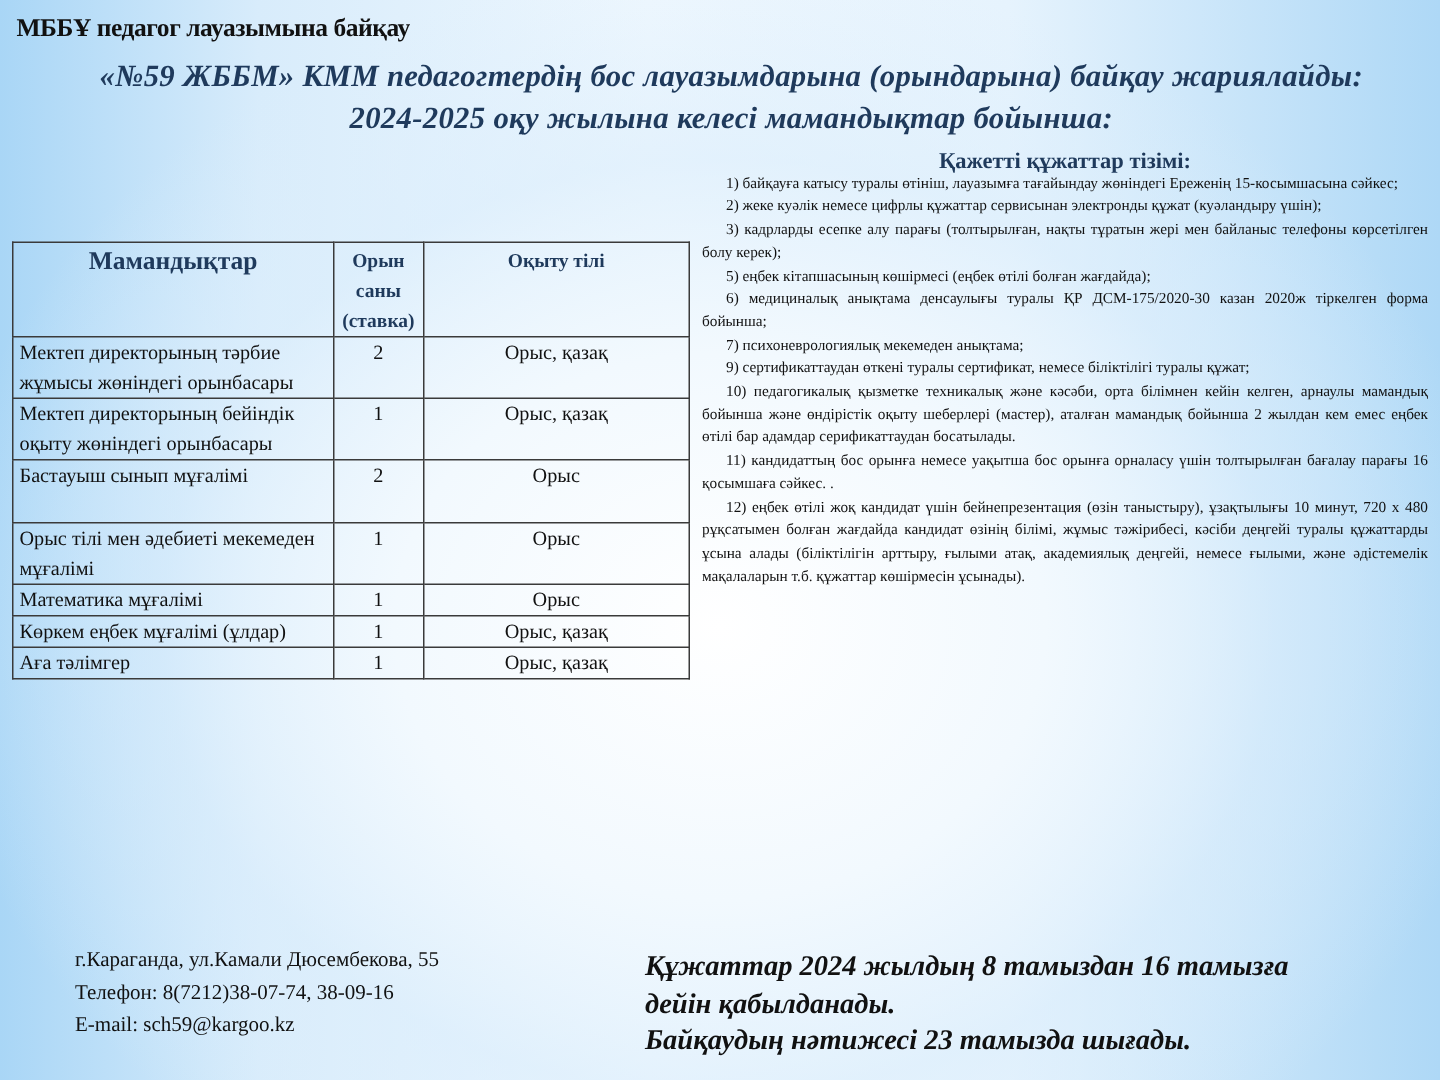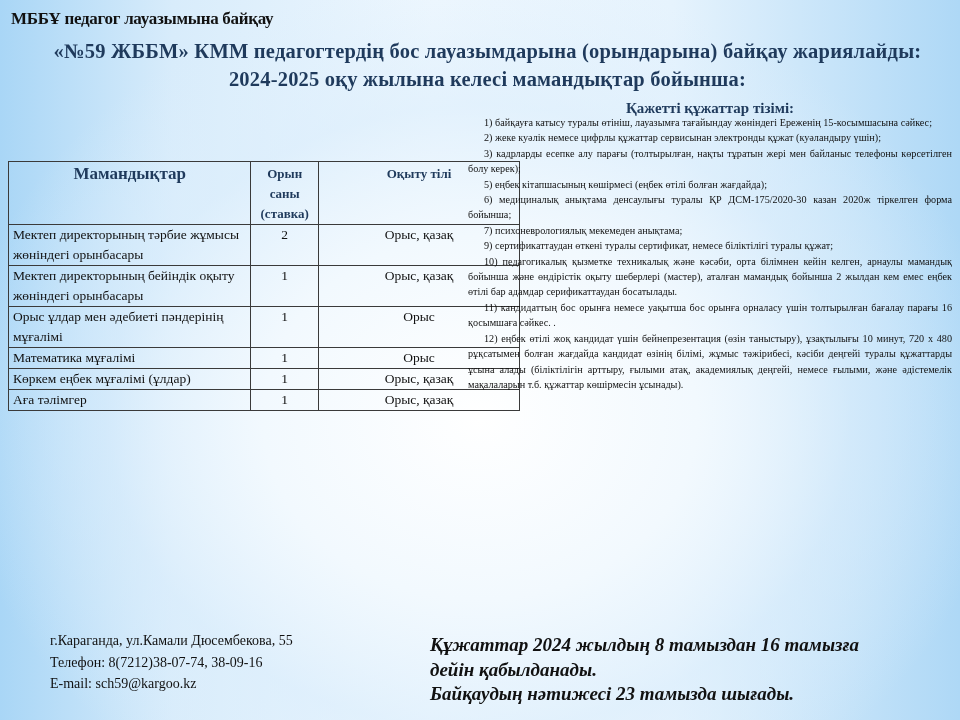--- a/index.html
+++ b/index.html
@@ -12,26 +12,26 @@
     }
     .slide { position:absolute; inset:0; }
     .top-label {
       position:absolute; left:11px; top:9px;
       font-size:17px; font-weight:bold; color:#111;
       letter-spacing:-0.3px;
     }
     .title {
       position:absolute; left:20px; top:37px; width:935px;
       text-align:center; color:#1f3a5c; font-weight:bold;
-      font-size:20.5px; line-height:28px; letter-spacing:0.2px;
+      font-size:20.5px; line-height:28px; letter-spacing:0.2px;font-style:italic;
     }
     .title .l2 { display:block; }
     
     .vac-table {
-      position:absolute; left:8px; top:161px; width:512px;
+      position:absolute; left:8px; top:161px; width:452px;
       border-collapse:collapse; font-size:13.5px; color:#111;
     }
     .vac-table th, .vac-table td {
       border:1px solid #3a3a3a; vertical-align:top; padding:0 4px;
       line-height:20px;
     }
     .vac-table th { color:#1f3a5c; font-weight:bold; text-align:center; }
     .vac-table th.c1 { font-size:17px; padding-top:2px; }
     .vac-table th.c2, .vac-table th.c3 { font-size:13px; padding-top:2px; line-height:20px; }
     .vac-table td.c2, .vac-table td.c3 { text-align:center; }
@@ -86,22 +86,27 @@
       <tr>
         <td class="c1">Мектеп директорының тәрбие жұмысы жөніндегі орынбасары</td>
         <td class="c2">2</td>
         <td class="c3">Орыс, қазақ</td>
       </tr>
       <tr>
         <td class="c1">Мектеп директорының бейіндік  оқыту  жөніндегі орынбасары</td>
         <td class="c2">1</td>
         <td class="c3">Орыс, қазақ</td>
       </tr>
+      <tr style="height:42px">
+        <td class="c1">Бастауыш  сынып мұғалімі</td>
+        <td class="c2">2</td>
+        <td class="c3">Орыс</td>
+      </tr>
       <tr>
-        <td class="c1">Орыс ұлдар  мен әдебиеті пәндерінің мұғалімі</td>
+        <td class="c1">Орыс тілі  мен әдебиеті мекемеден мұғалімі</td>
         <td class="c2">1</td>
         <td class="c3">Орыс</td>
       </tr>
       <tr>
         <td class="c1">Математика мұғалімі</td>
         <td class="c2">1</td>
         <td class="c3">Орыс</td>
       </tr>
       <tr>
         <td class="c1">Көркем еңбек мұғалімі (ұлдар)</td>

